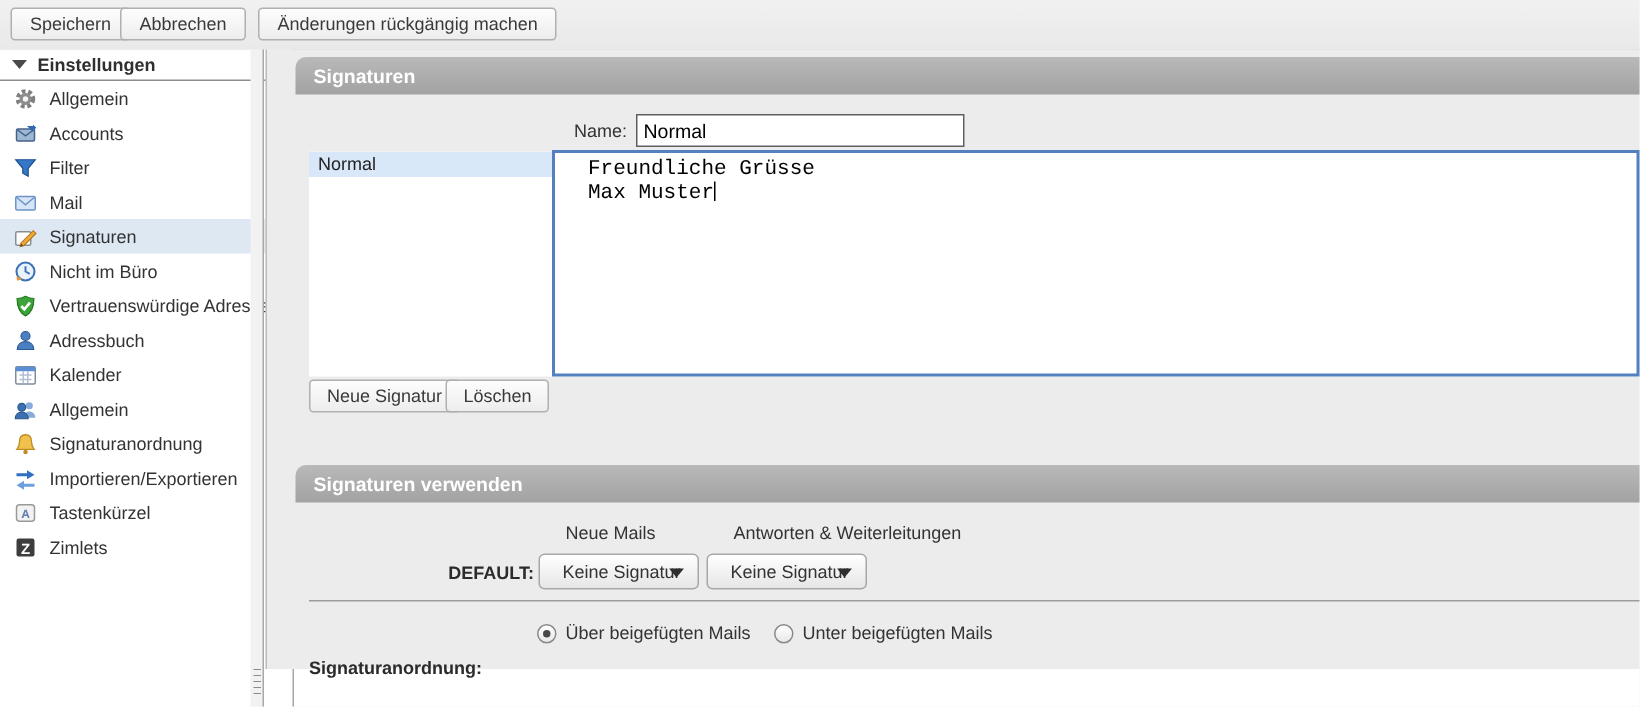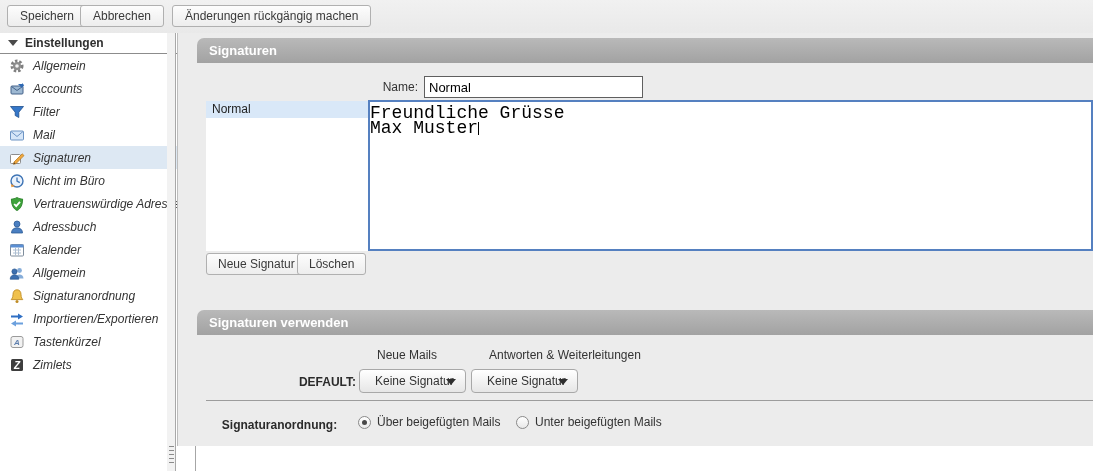--- a/index.html
+++ b/index.html
@@ -19,21 +19,21 @@
 
   
   .sidebar { position:absolute; left:0; top:33px; width:196px; height:438px;
              background:#ffffff; border-right:1px solid #a6a6a6; overflow:hidden; }
   .side-header { height:21px; line-height:21px; padding-left:8px; font-weight:bold;
                  color:#2f2f2f; border-bottom:1px solid #8c8c8c; }
   .side-header .tri { display:inline-block; width:0; height:0; margin-right:7px;
                       border-left:5px solid transparent; border-right:5px solid transparent;
                       border-top:6px solid #4a4a4a; vertical-align:1px; }
   .side-item { height:23px; display:flex; align-items:center; padding-left:9px;
-               white-space:nowrap; color:#333;font-style:italic; }
+               white-space:nowrap; color:#333; }
   .side-item.selected { background:#dde8f3; }
   .side-item .icon { width:16px; height:16px; margin-right:8px; flex:0 0 16px; }
   .side-item .icon svg { display:block; }
 
   
   .splitter { position:absolute; left:167px; top:33px; width:9px; height:438px;
               background:#f2f2f2; border-right:1px solid #a8a8a8; }
   .splitter .grip { position:absolute; left:2px; top:413px; width:5px; height:17px;
                     background:repeating-linear-gradient(#8b8b8b 0 1px, transparent 1px 4px); }
 
@@ -54,21 +54,21 @@
                 font-family:"Liberation Sans", sans-serif; padding:0 4px; color:#000; }
 
   .sig-list { position:absolute; left:28px; top:68px; width:162px; height:150px;
               background:#ffffff; overflow:hidden; }
   .sig-row { height:17px; line-height:17px; padding-left:6px; color:#222; }
   .sig-row.selected { background:#d9e8f8; }
 
   .sig-body { position:absolute; left:190px; top:67px; right:0; height:151px;
               background:#ffffff; border:2px solid #5580c0;
               font-family:"Liberation Mono","DejaVu Sans Mono", monospace;
-              font-size:18px; line-height:15px; padding:4px 0; color:#000;
+              font-size:14px; line-height:15px; padding:4px 22px; color:#000;
               cursor:text; }
   .caret { display:inline-block; width:1px; height:13px; background:#000;
            vertical-align:-2px; }
 
   .btn-newsig { position:absolute; left:28px;  top:220px; }
   .btn-delsig { position:absolute; left:119px; top:220px; }
   .panel-btn  { height:22px; padding:0 11px; background:linear-gradient(#fdfdfd,#ededed);
                 border:1px solid #b0b0b0; border-radius:3px; color:#3a3a3a;
                 font-size:12px; line-height:20px; white-space:nowrap; }
 
@@ -82,22 +82,22 @@
               border-radius:4px; line-height:22px; padding-left:15px; color:#333; }
   .dd-new   { left:181px; }
   .dd-reply { left:293px; }
   .dropdown .arrow { position:absolute; right:9px; top:9px; width:0; height:0;
                      border-left:5px solid transparent; border-right:5px solid transparent;
                      border-top:6px solid #2f2f2f; }
 
   .divider { position:absolute; left:28px; right:0; top:367px; height:1px;
              background:#9c9c9c; }
 
-  .placement-label { position:absolute; left:28px; top:385px; width:147px;
-                     text-align:center; font-weight:bold; color:#2b2b2b; }
+  .placement-label { position:absolute; left:28px; top:405px; width:147px;
+                     text-align:left; font-weight:bold; color:#2b2b2b; }
   .radio-option { position:absolute; top:381px; height:16px; display:flex;
                   align-items:center; }
   .radio-above { left:180px; }
   .radio-below { left:338px; }
   .radio-circle { width:13px; height:13px; border:1px solid #8a8a8a; border-radius:50%;
                   background:linear-gradient(#ffffff,#e8e8e8); margin-right:6px;
                   display:flex; align-items:center; justify-content:center; }
   .radio-circle.checked::after { content:""; width:5px; height:5px; border-radius:50%;
                                  background:#474747; display:block; }
   .radio-option .rlabel { color:#333; }

